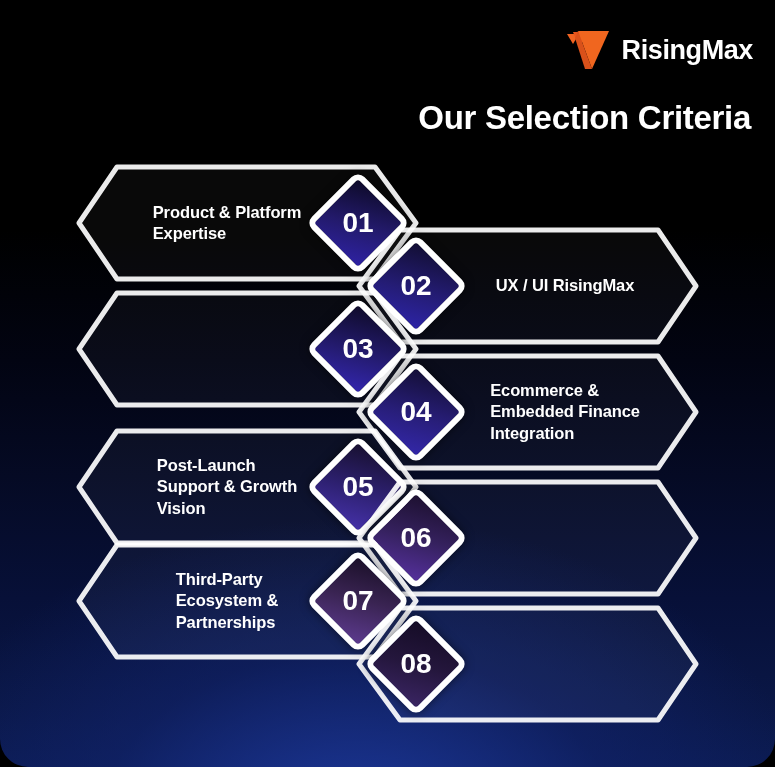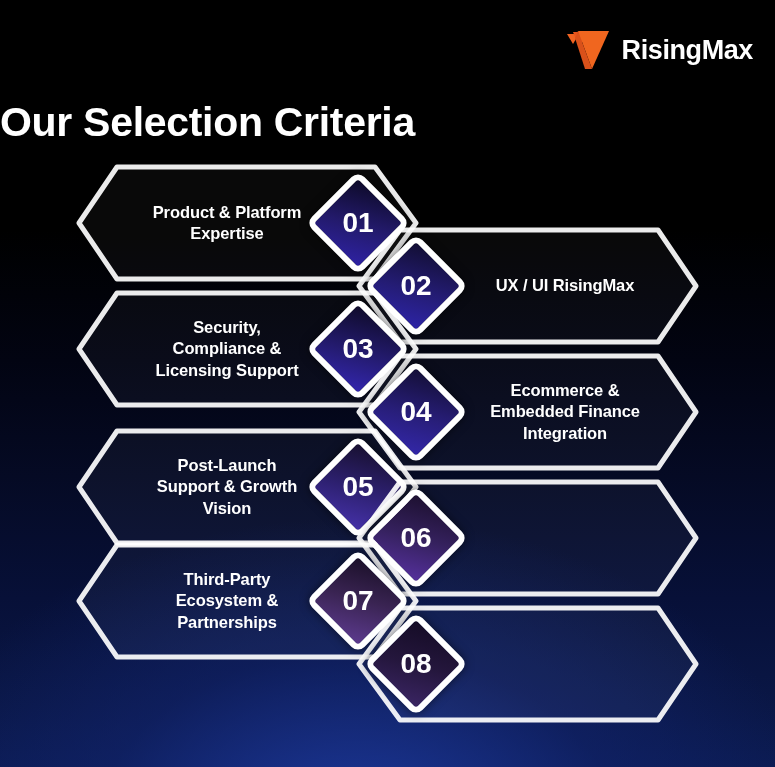--- a/index.html
+++ b/index.html
@@ -15,20 +15,21 @@
   }
 
   #stage {
     position: relative;
     width: 775px;
     height: 767px;
     overflow: hidden;
     background:
       radial-gradient(ellipse 620px 420px at 46% 108%, rgba(30,58,160,0.95) 0%, rgba(18,36,110,0.55) 42%, rgba(6,12,40,0.0) 74%),
       linear-gradient(180deg, #000000 0%, #000000 30%, #020412 47%, #050a24 62%, #071038 78%, #0a1746 92%, #0b1b52 100%);
+    border-radius: 28px;
   }
 
   
   #logo {
     position: absolute;
     top: 28px;
     right: 22px;
     display: flex;
     align-items: center;
     gap: 9px;
@@ -42,23 +43,23 @@
     line-height: 1;
     white-space: nowrap;
   }
 
   
   #page-title {
     position: absolute;
     top: 99px;
     left: 0;
     width: 751px;
-    text-align: left;
-    color: #ffffff;
-    font-size: 41px;
+    text-align: right;
+    color: #ffffff;
+    font-size: 33px;
     font-weight: 700;
     letter-spacing: -0.3px;
   }
 
   
   .row {
     position: absolute;
     left: 0;
     width: 775px;
     height: 140px;
@@ -79,21 +80,20 @@
     position: absolute;
     top: 0;
     height: 120px;
     display: flex;
     align-items: center;
     justify-content: center;
     color: #ffffff;
     font-size: 16.5px;
     font-weight: 700;
     line-height: 1.28;
-    text-align: center;
     letter-spacing: -0.1px;
     white-space: pre-line;
   }
   .arrow-wrap.left  .arrow-label { left: 36px; width: 232px; }
   .arrow-wrap.right .arrow-label { left: 92px; width: 236px; }
 
   
   .badge {
     position: absolute;
     width: 74px;
@@ -170,23 +170,20 @@
           <div class="badge g2">
             <div class="badge-num">02</div>
           </div>
         </div>
       </div>
       <div class="row" style="top: 289px;">
         <div class="arrow-wrap left">
           <svg class="arrow-svg" viewBox="0 0 345 120">
             <path d="M 42 4 L 300 4 L 341 60 L 300 116 L 42 116 L 4 60 Z" fill="rgba(255,255,255,0.035)" stroke="#ffffff" stroke-width="5" stroke-linejoin="round" stroke-opacity="0.92"></path>
           </svg>
-          <div class="arrow-label">Security,
-Compliance &amp;
-Licensing Support</div>
           <div class="badge g3">
             <div class="badge-num">03</div>
           </div>
         </div>
       </div>
       <div class="row" style="top: 352px;">
         <div class="arrow-wrap right">
           <svg class="arrow-svg" viewBox="0 0 345 120">
             <path d="M 45 4 L 303 4 L 341 60 L 303 116 L 45 116 L 4 60 Z" fill="rgba(255,255,255,0.035)" stroke="#ffffff" stroke-width="5" stroke-linejoin="round" stroke-opacity="0.92"></path>
           </svg>

